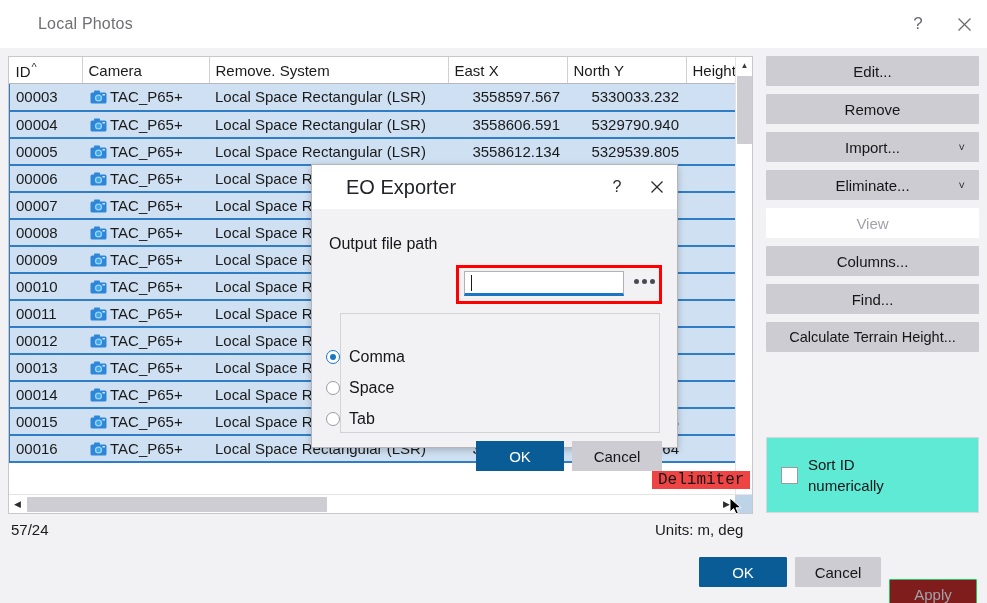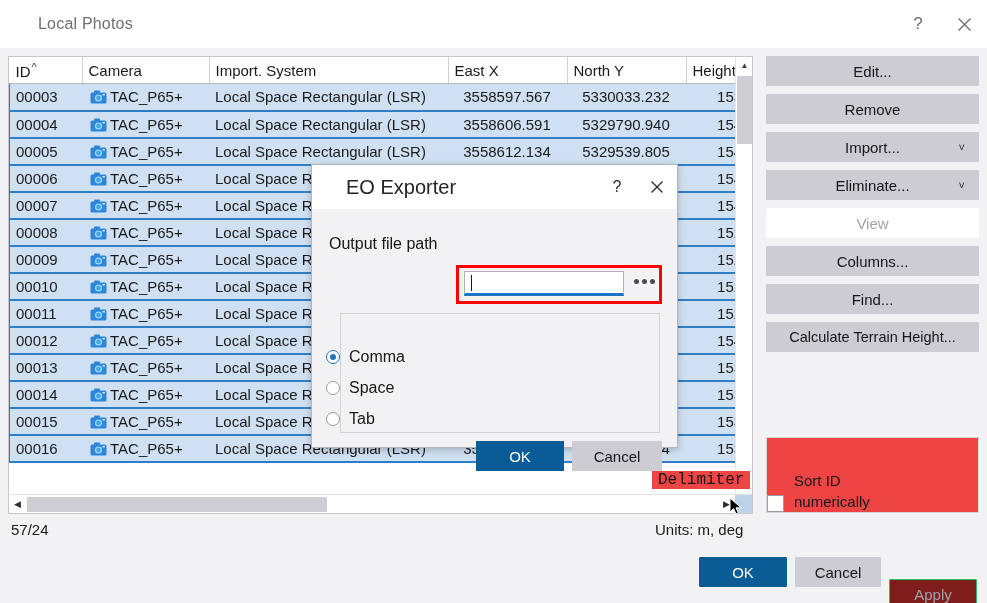--- a/index.html
+++ b/index.html
@@ -90,21 +90,21 @@
     background: #cfe0f2;
     border-bottom: 2px solid #2f7dc4;
     border-right: none;
     white-space: nowrap;
     overflow: hidden;
     box-sizing: border-box;
   }
   table.grid tbody td.idcell {
     border-left: 1px solid #2f7dc4;
   }
-  table.grid tbody td.num { text-align: center; padding-right: 7px; }
+  table.grid tbody td.num { text-align: right; padding-right: 7px; }
   .cam-icon {
     display: inline-block;
     width: 17px; height: 14px;
     vertical-align: -2px;
     margin: 0 3px 0 2px;
   }
 
   
   .c-id     { width: 66px; margin-left: 20px; }
   .c-cam    { width: 120px; }
@@ -219,25 +219,26 @@
     font-size: 11px;
     color: #2a2a30;
     line-height: 1;
   }
   .side-btn.wide-text { font-size: 14.5px; }
 
   #sort-box {
     position: absolute;
     left: 766px; top: 437px;
     width: 213px; height: 76px;
-    background: #ef4444;
+    background: #5eead4;
     border: 1px solid #d7d7dc;
     box-sizing: border-box;
     display: flex;
-    align-items: flex-end;
+    align-items: center;
+    padding-left: 14px;
   }
   #sort-box .cb {
     width: 15px; height: 15px;
     border: 1px solid #9a9aa2;
     background: #ffffff;
     flex: 0 0 auto;
     margin-right: 10px;
   }
   #sort-box .cb-label {
     font-size: 15px;
@@ -438,21 +439,21 @@
 
 <div id="table-panel">
   <div id="table-scroll">
     <table class="grid">
       <thead>
         <tr>
           <th class="c-id">
             <span>ID</span><span class="sort-caret">^</span>
           </th>
           <th class="c-cam">Camera</th>
-          <th class="c-crs">Import. System</th>
+          <th class="c-crs">Remove. System</th>
           <th class="c-east num">East X</th>
           <th class="c-north num">North Y</th>
           <th class="c-height num">Height Z</th>
         </tr>
       </thead>
       <tbody id="grid-body">
           <tr>
             <td class="c-id idcell">00003</td>
             <td class="c-cam"><span class="cam-icon"><svg width="17" height="14" viewBox="0 0 17 14">
                   <rect x="0.5" y="2.5" width="16" height="11" rx="1.6" fill="#2e86d8"></rect>

